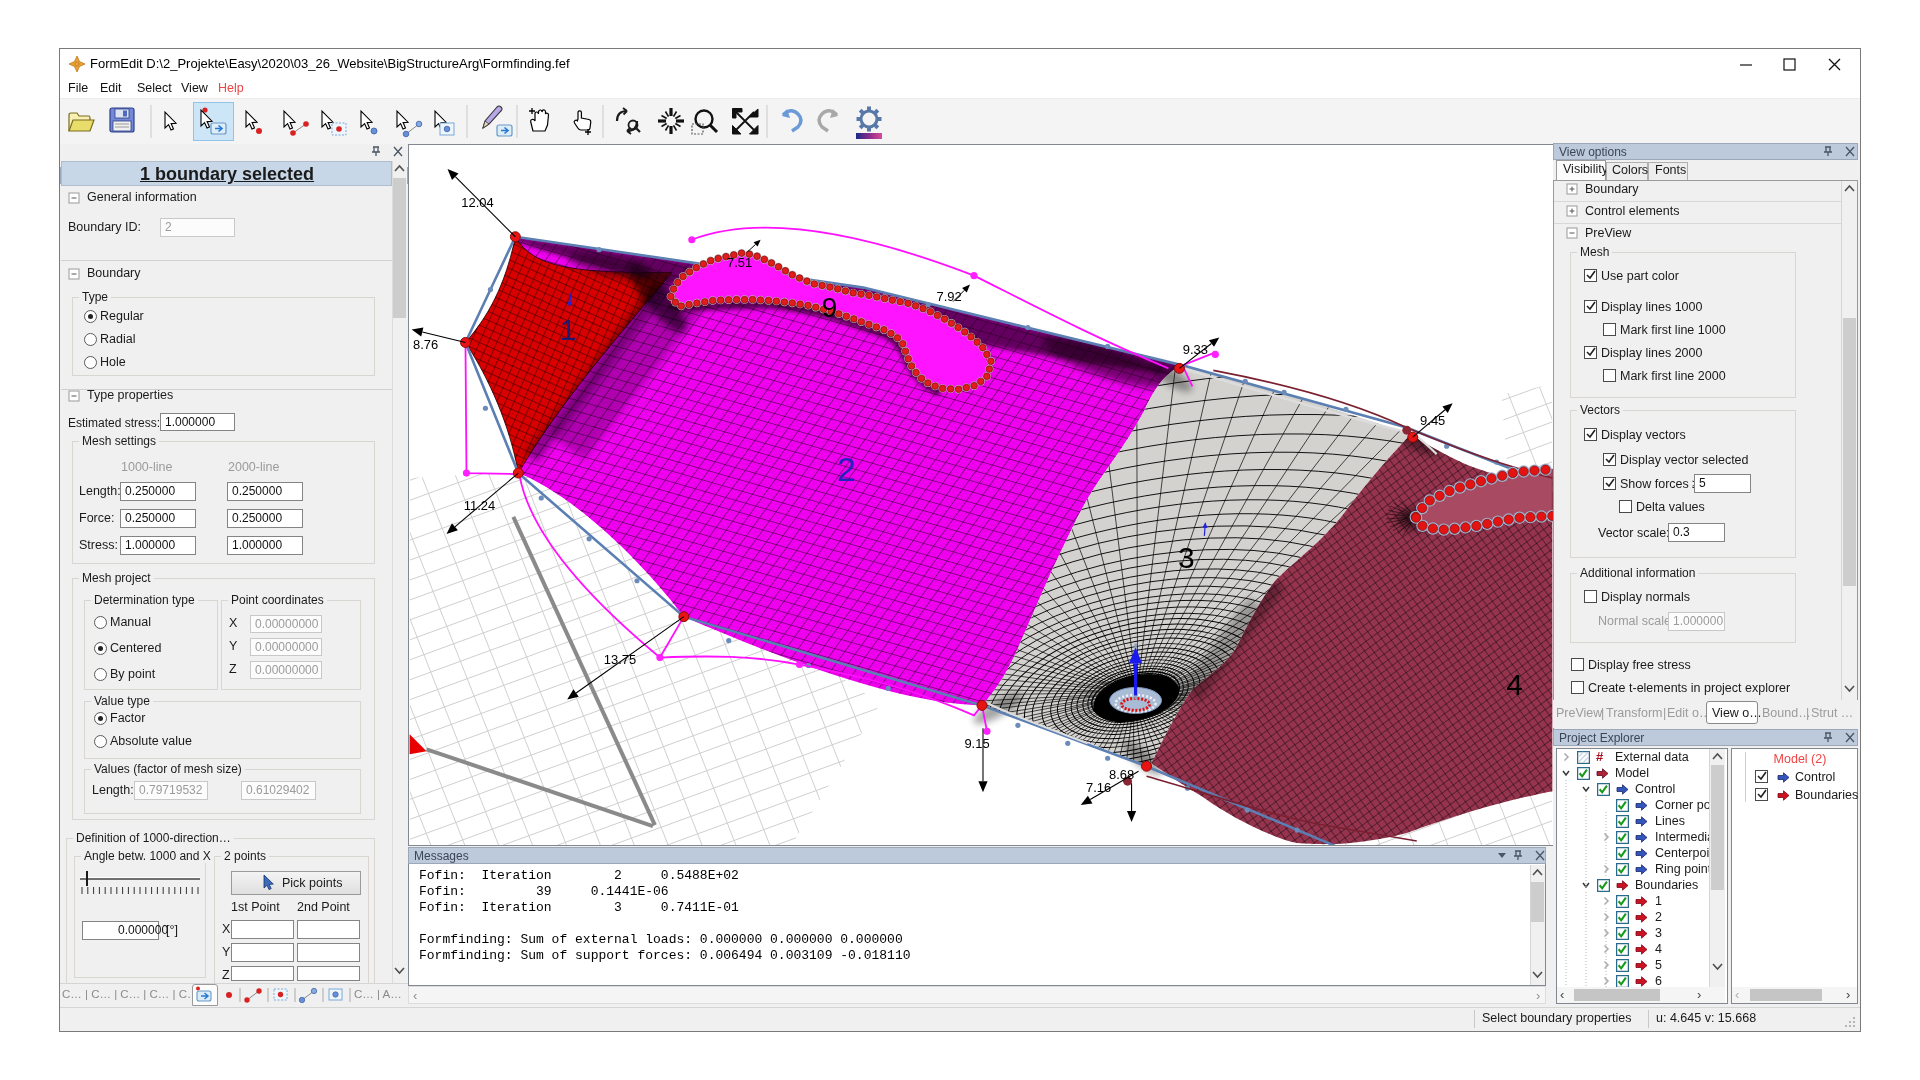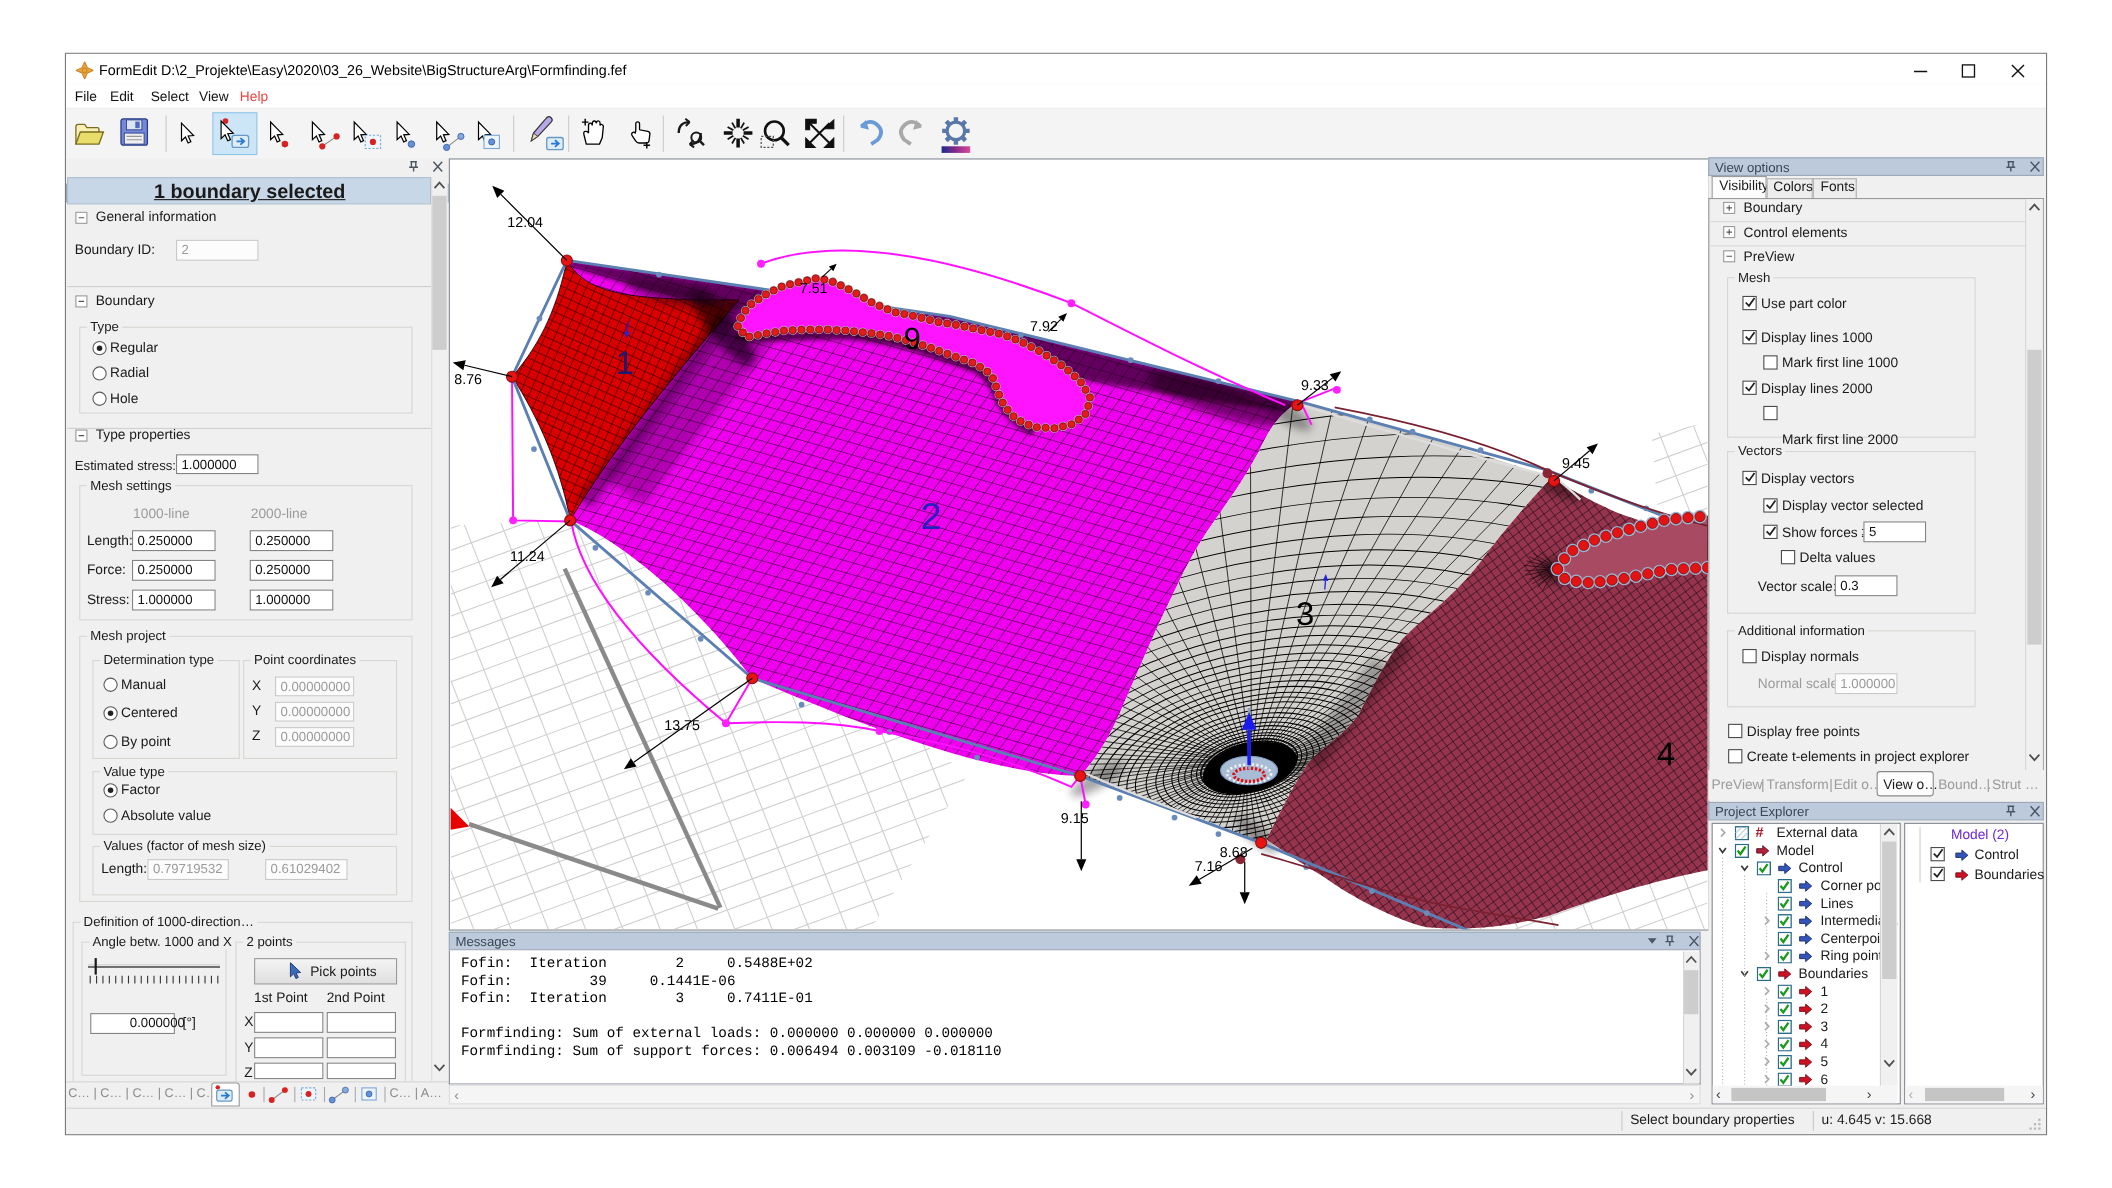--- a/index.html
+++ b/index.html
@@ -1439,21 +1439,21 @@
   </svg>
 <span style="position:absolute;left:1601px;top:301px;font-size:12.5px;color:#1a1a1a;white-space:nowrap;line-height:1.1;">Display lines 1000</span>
 <div class="cb" style="left:1603px;top:323px;border-color:#4a4a4a"></div>
 <span style="position:absolute;left:1620px;top:324px;font-size:12.5px;color:#1a1a1a;white-space:nowrap;line-height:1.1;">Mark first line 1000</span>
 <div class="cb" style="left:1584px;top:346px;border-color:#4a4a4a"></div>
 <svg class="abs" style="left:1585px;top:346px" width="12" height="12" viewBox="0 0 12 12">
     <path d="M2 6 L5 9 L10 2" fill="none" stroke="#222" stroke-width="1.6"></path>
   </svg>
 <span style="position:absolute;left:1601px;top:347px;font-size:12.5px;color:#1a1a1a;white-space:nowrap;line-height:1.1;">Display lines 2000</span>
 <div class="cb" style="left:1603px;top:369px;border-color:#4a4a4a"></div>
-<span style="position:absolute;left:1620px;top:370px;font-size:12.5px;color:#1a1a1a;white-space:nowrap;line-height:1.1;margin-top:24px;">Mark first line 2000</span>
+<span style="position:absolute;left:1620px;top:370px;font-size:12.5px;color:#1a1a1a;white-space:nowrap;line-height:1.1;">Mark first line 2000</span>
 <div class="gb" style="left:1570px;top:410px;width:226px;height:148px;">
     <i>Vectors</i>
   </div>
 <div class="cb" style="left:1584px;top:428px;border-color:#4a4a4a"></div>
 <svg class="abs" style="left:1585px;top:428px" width="12" height="12" viewBox="0 0 12 12">
     <path d="M2 6 L5 9 L10 2" fill="none" stroke="#222" stroke-width="1.6"></path>
   </svg>
 <span style="position:absolute;left:1601px;top:429px;font-size:12.5px;color:#1a1a1a;white-space:nowrap;line-height:1.1;">Display vectors</span>
 <div class="cb" style="left:1603px;top:453px;border-color:#4a4a4a"></div>
 <svg class="abs" style="left:1604px;top:453px" width="12" height="12" viewBox="0 0 12 12">
@@ -1471,21 +1471,21 @@
 <span style="position:absolute;left:1598px;top:527px;font-size:12.5px;color:#1a1a1a;white-space:nowrap;line-height:1.1;">Vector scale:</span>
 <div class="inp" style="left:1668px;top:523px;width:57px;height:19px;">0.3</div>
 <div class="gb" style="left:1570px;top:573px;width:226px;height:70px;">
     <i>Additional information</i>
   </div>
 <div class="cb" style="left:1584px;top:590px;border-color:#4a4a4a"></div>
 <span style="position:absolute;left:1601px;top:591px;font-size:12.5px;color:#1a1a1a;white-space:nowrap;line-height:1.1;">Display normals</span>
 <span style="position:absolute;left:1598px;top:615px;font-size:12.5px;color:#9b9b9b;white-space:nowrap;line-height:1.1;">Normal scale:</span>
 <div class="ginp" style="left:1668px;top:612px;width:57px;height:19px;">1.000000</div>
 <div class="cb" style="left:1571px;top:658px;border-color:#4a4a4a"></div>
-<span style="position:absolute;left:1588px;top:659px;font-size:12.5px;color:#1a1a1a;white-space:nowrap;line-height:1.1;">Display free points</span>
+<span style="position:absolute;left:1588px;top:659px;font-size:12.5px;color:#1a1a1a;white-space:nowrap;line-height:1.1;">Display free stress</span>
 <div class="cb" style="left:1571px;top:681px;border-color:#4a4a4a"></div>
 <span style="position:absolute;left:1588px;top:682px;font-size:12.5px;color:#1a1a1a;white-space:nowrap;line-height:1.1;">Create t-elements in project explorer</span>
 <div style="position:absolute;left:1841px;top:181px;width:16px;height:519px;background:#f0f0f0;border-left:1px solid #d5d5d5;"></div>
 <svg class="abs" style="left:1843px;top:184px" width="13" height="10" viewBox="0 0 13 10">
     <path d="M2 7 L6.5 2 L11 7" fill="none" stroke="#505050" stroke-width="1.6"></path>
   </svg>
 <div style="position:absolute;left:1843px;top:318px;width:13px;height:268px;background:#cdcdcd;"></div>
 <svg class="abs" style="left:1843px;top:684px" width="13" height="10" viewBox="0 0 13 10">
     <path d="M2 2 L6.5 7 L11 2" fill="none" stroke="#505050" stroke-width="1.6"></path>
   </svg>
@@ -1678,21 +1678,21 @@
     <path d="M2 7 L6.5 2 L11 7" fill="none" stroke="#505050" stroke-width="1.6"></path>
   </svg>
 <div style="position:absolute;left:1711px;top:765px;width:13px;height:125px;background:#cdcdcd;"></div>
 <svg class="abs" style="left:1711px;top:962px" width="13" height="10" viewBox="0 0 13 10">
     <path d="M2 2 L6.5 7 L11 2" fill="none" stroke="#505050" stroke-width="1.6"></path>
   </svg>
 <div style="position:absolute;left:1557px;top:987px;width:168px;height:16px;background:#f5f5f5;"></div>
 <span style="position:absolute;left:1560px;top:988px;font-size:13px;color:#444;white-space:nowrap;line-height:1.1;">‹</span>
 <div style="position:absolute;left:1574px;top:989px;width:86px;height:12px;background:#c5c5c5;"></div>
 <span style="position:absolute;left:1697px;top:988px;font-size:13px;color:#444;white-space:nowrap;line-height:1.1;">›</span>
-<span style="position:absolute;left:1800px;top:759px;font-size:12.5px;color:#6d28d9;white-space:nowrap;line-height:1;transform:translate(-50%,-50%);">Model (2)</span>
+<span style="position:absolute;left:1800px;top:759px;font-size:12.5px;color:#ef4444;white-space:nowrap;line-height:1;transform:translate(-50%,-50%);">Model (2)</span>
 <div class="cb" style="left:1755px;top:770px;border-color:#4a4a4a"></div>
 <svg class="abs" style="left:1756px;top:770px" width="12" height="12" viewBox="0 0 12 12">
     <path d="M2 6 L5 9 L10 2" fill="none" stroke="#222" stroke-width="1.6"></path>
   </svg>
 <svg class="abs" style="left:1777px;top:772px" width="13" height="11" viewBox="0 0 13 11">
     <path d="M1 3.5 L6.5 3.5 L6.5 0.8 L12 5.5 L6.5 10.2 L6.5 7.5 L1 7.5 Z" fill="#3355bb" stroke="#1a2a6a" stroke-width="0.8"></path>
   </svg>
 <span style="position:absolute;left:1795px;top:771px;font-size:12.5px;color:#1a1a1a;white-space:nowrap;line-height:1.1;">Control</span>
 <div class="cb" style="left:1755px;top:788px;border-color:#4a4a4a"></div>
 <svg class="abs" style="left:1756px;top:788px" width="12" height="12" viewBox="0 0 12 12">

